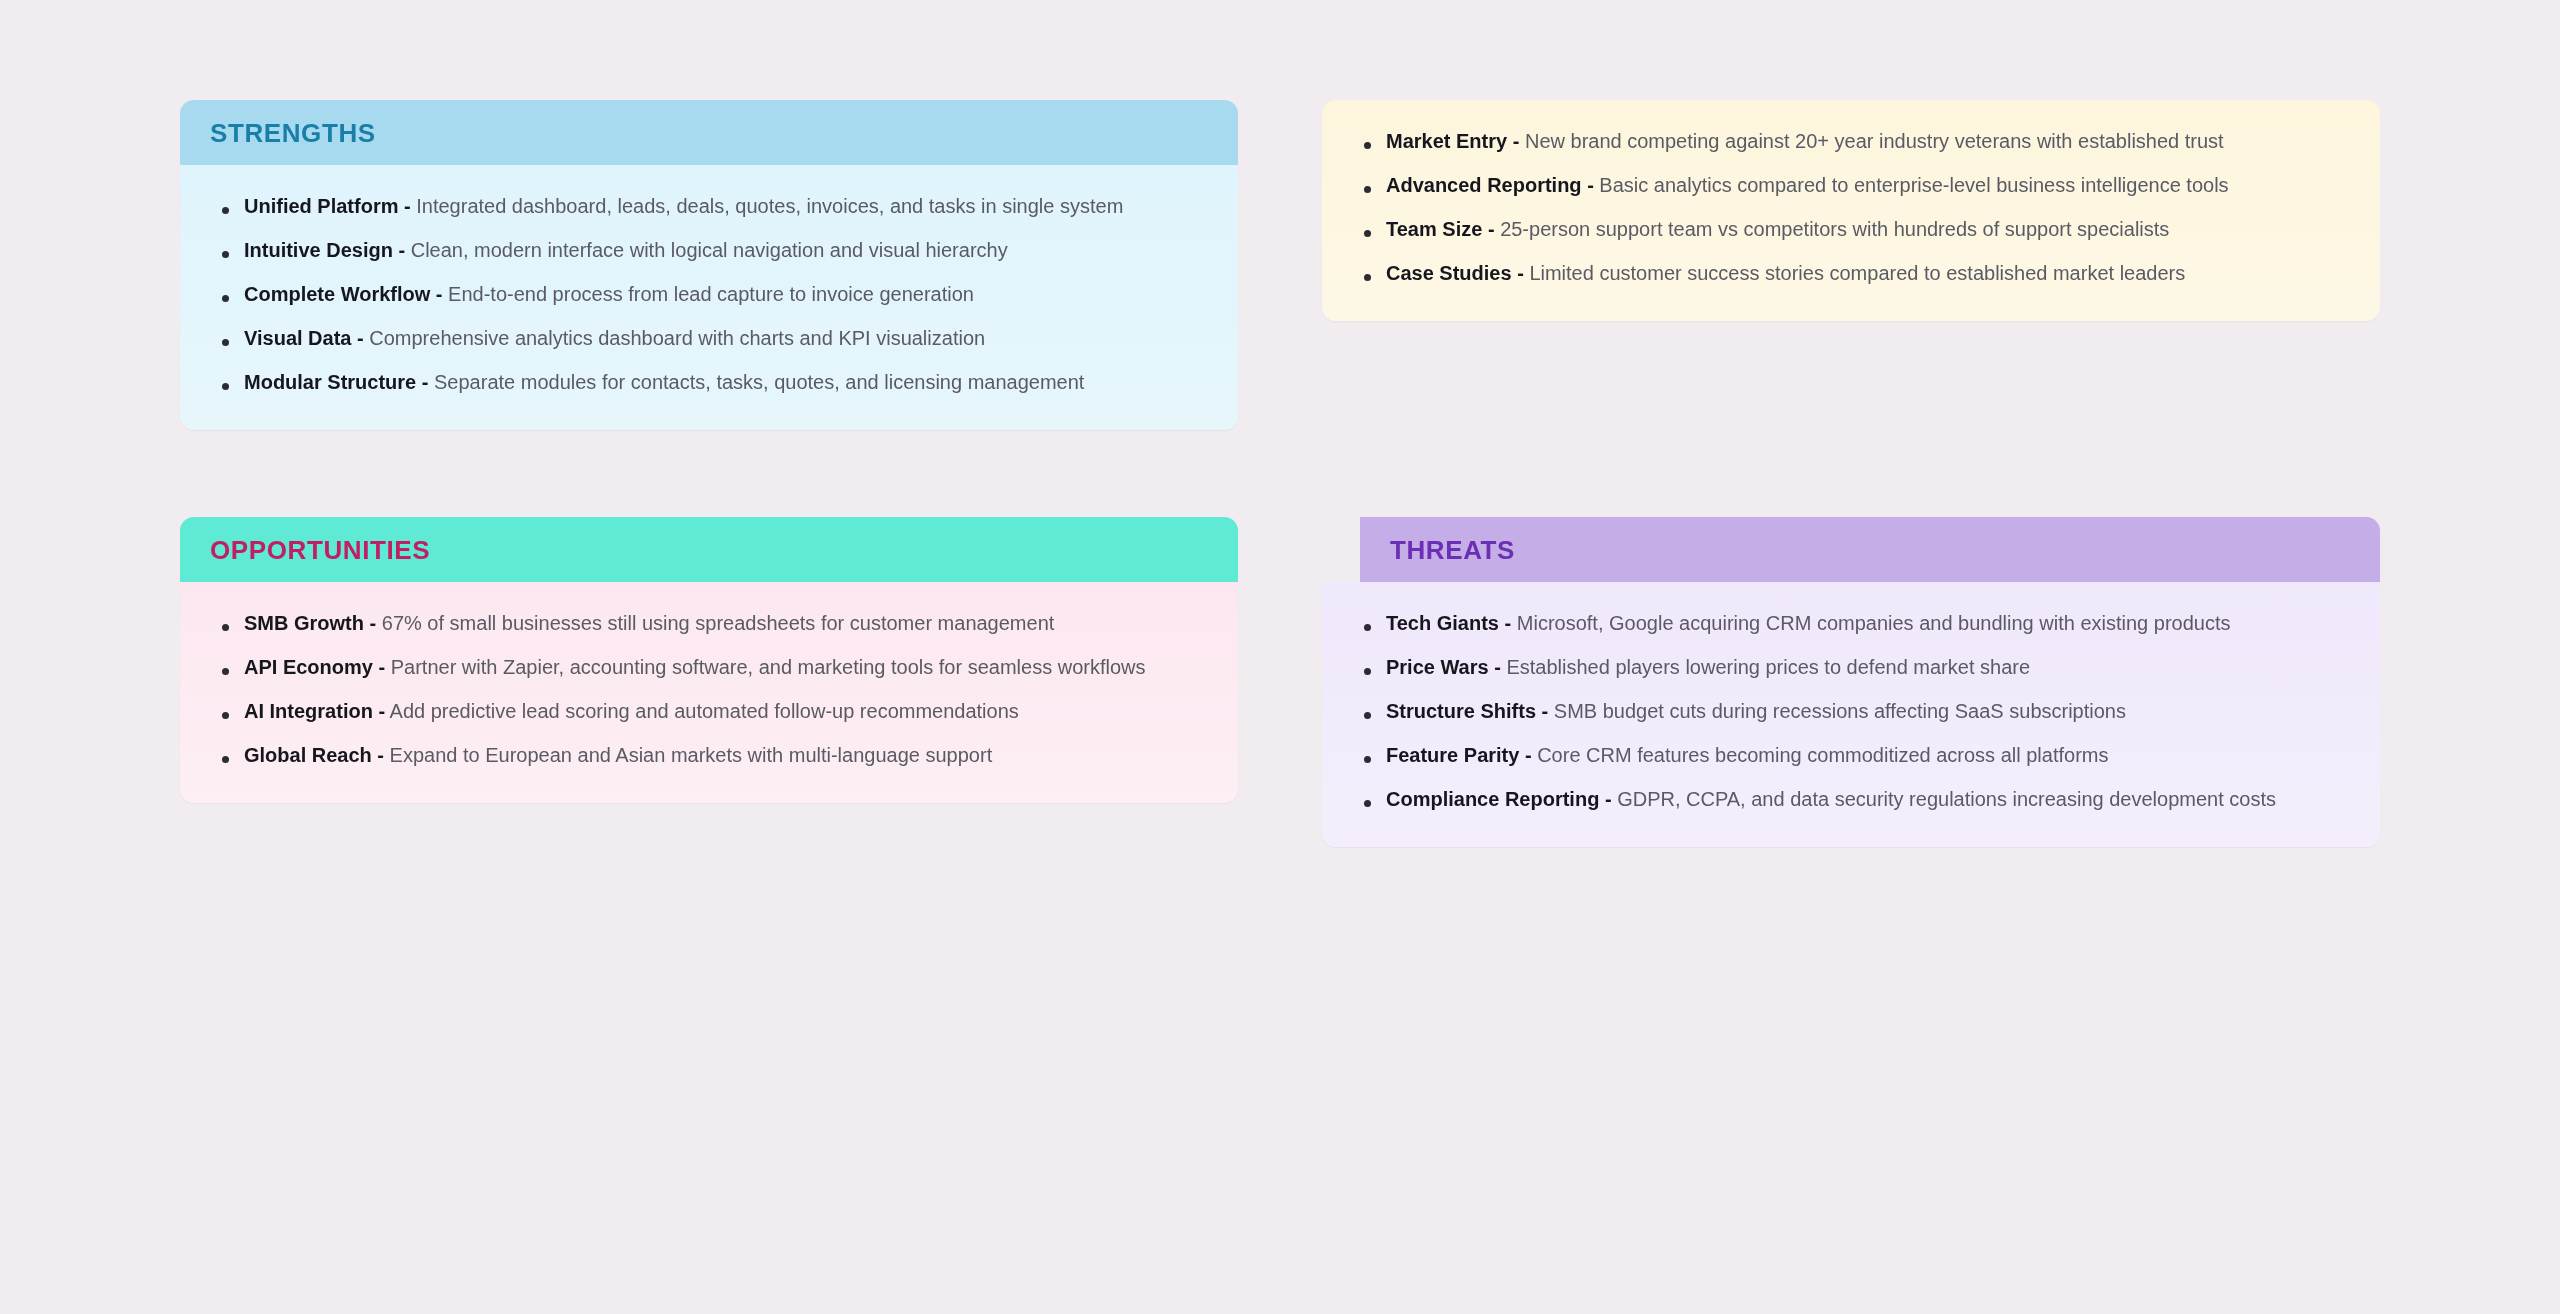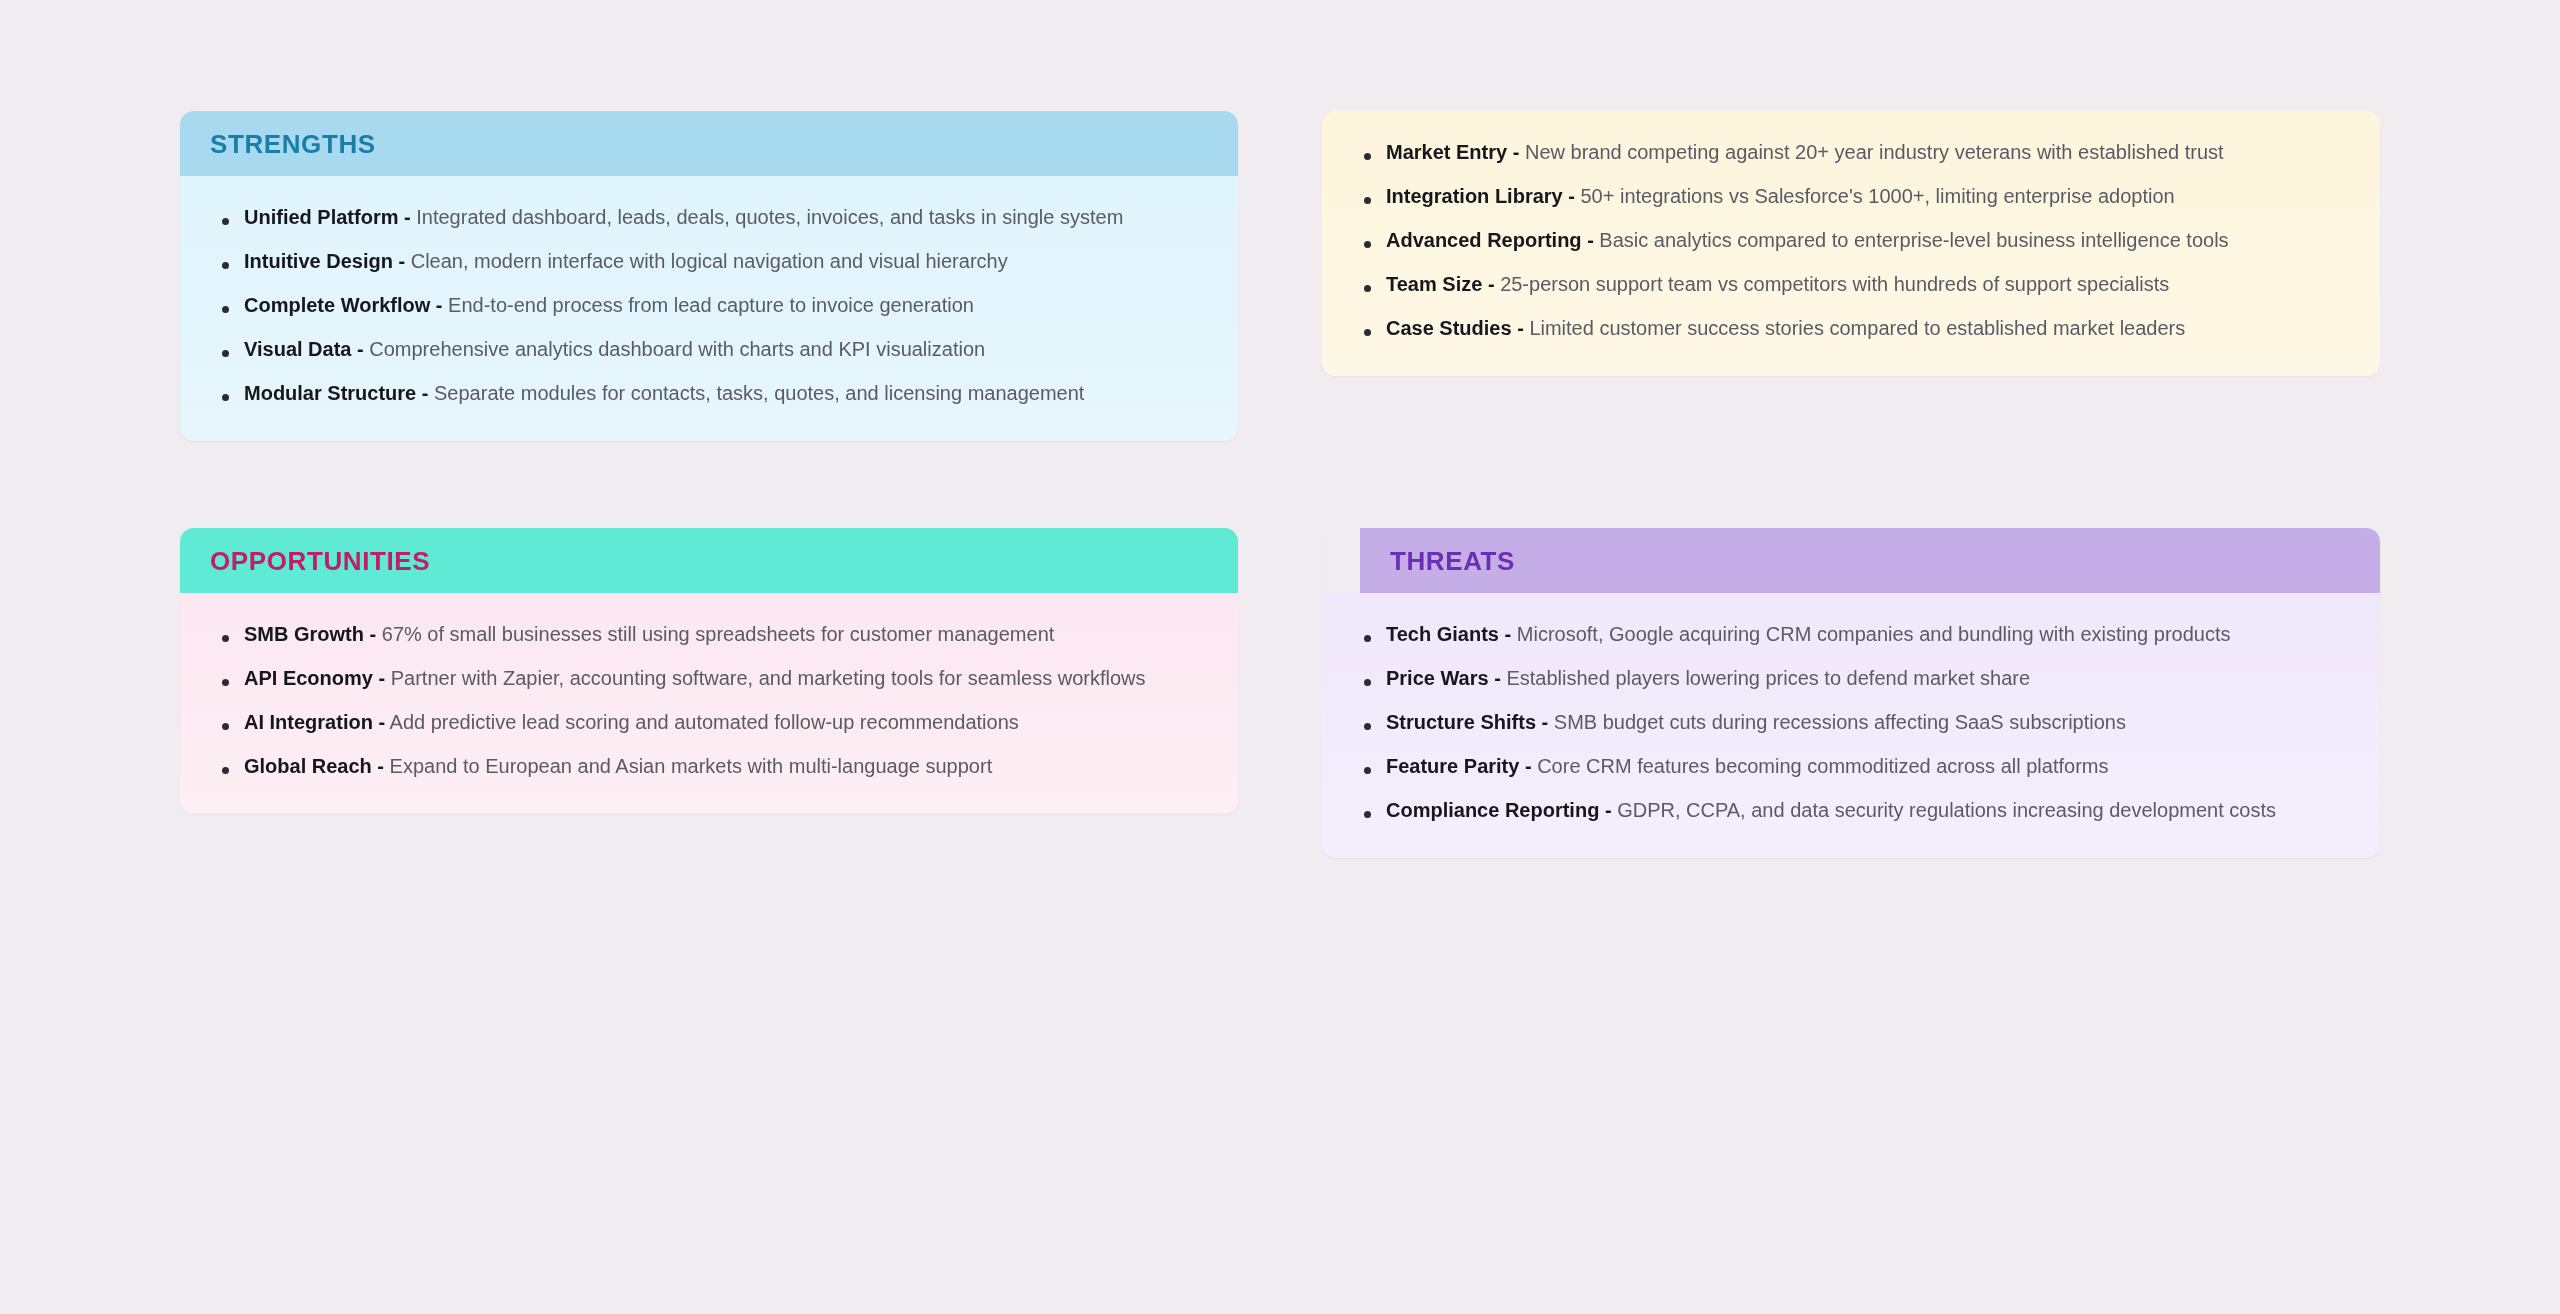--- a/index.html
+++ b/index.html
@@ -11,21 +11,21 @@
     width: 2560px;
     height: 1314px;
     background: #f1ecef;
     font-family: "Liberation Sans", sans-serif;
     overflow: hidden;
   }
 
   .swot-grid {
     position: absolute;
     left: 180px;
-    top: 111px;
+    top: 100px;
     width: 2200px;
     display: grid;
     grid-template-columns: 1058px 1058px;
     grid-template-rows: auto auto;
     column-gap: 84px;
     row-gap: 87px;
     align-items: start;
   }
 
   .swot-card {
@@ -149,25 +149,20 @@
   <section class="swot-card q-weaknesses">
     <div class="card-body">
       <ul class="item-list">
         <li class="item-row">
           <span class="item-bullet"></span>
           <span class="item-term">Market Entry -</span>
           <span class="item-desc">New brand competing against 20+ year industry veterans with established trust</span>
         </li>
         <li class="item-row">
           <span class="item-bullet"></span>
-          <span class="item-term">Integration Library -</span>
-          <span class="item-desc">50+ integrations vs Salesforce's 1000+, limiting enterprise adoption</span>
-        </li>
-        <li class="item-row">
-          <span class="item-bullet"></span>
           <span class="item-term">Advanced Reporting -</span>
           <span class="item-desc">Basic analytics compared to enterprise-level business intelligence tools</span>
         </li>
         <li class="item-row">
           <span class="item-bullet"></span>
           <span class="item-term">Team Size -</span>
           <span class="item-desc">25-person support team vs competitors with hundreds of support specialists</span>
         </li>
         <li class="item-row">
           <span class="item-bullet"></span>

